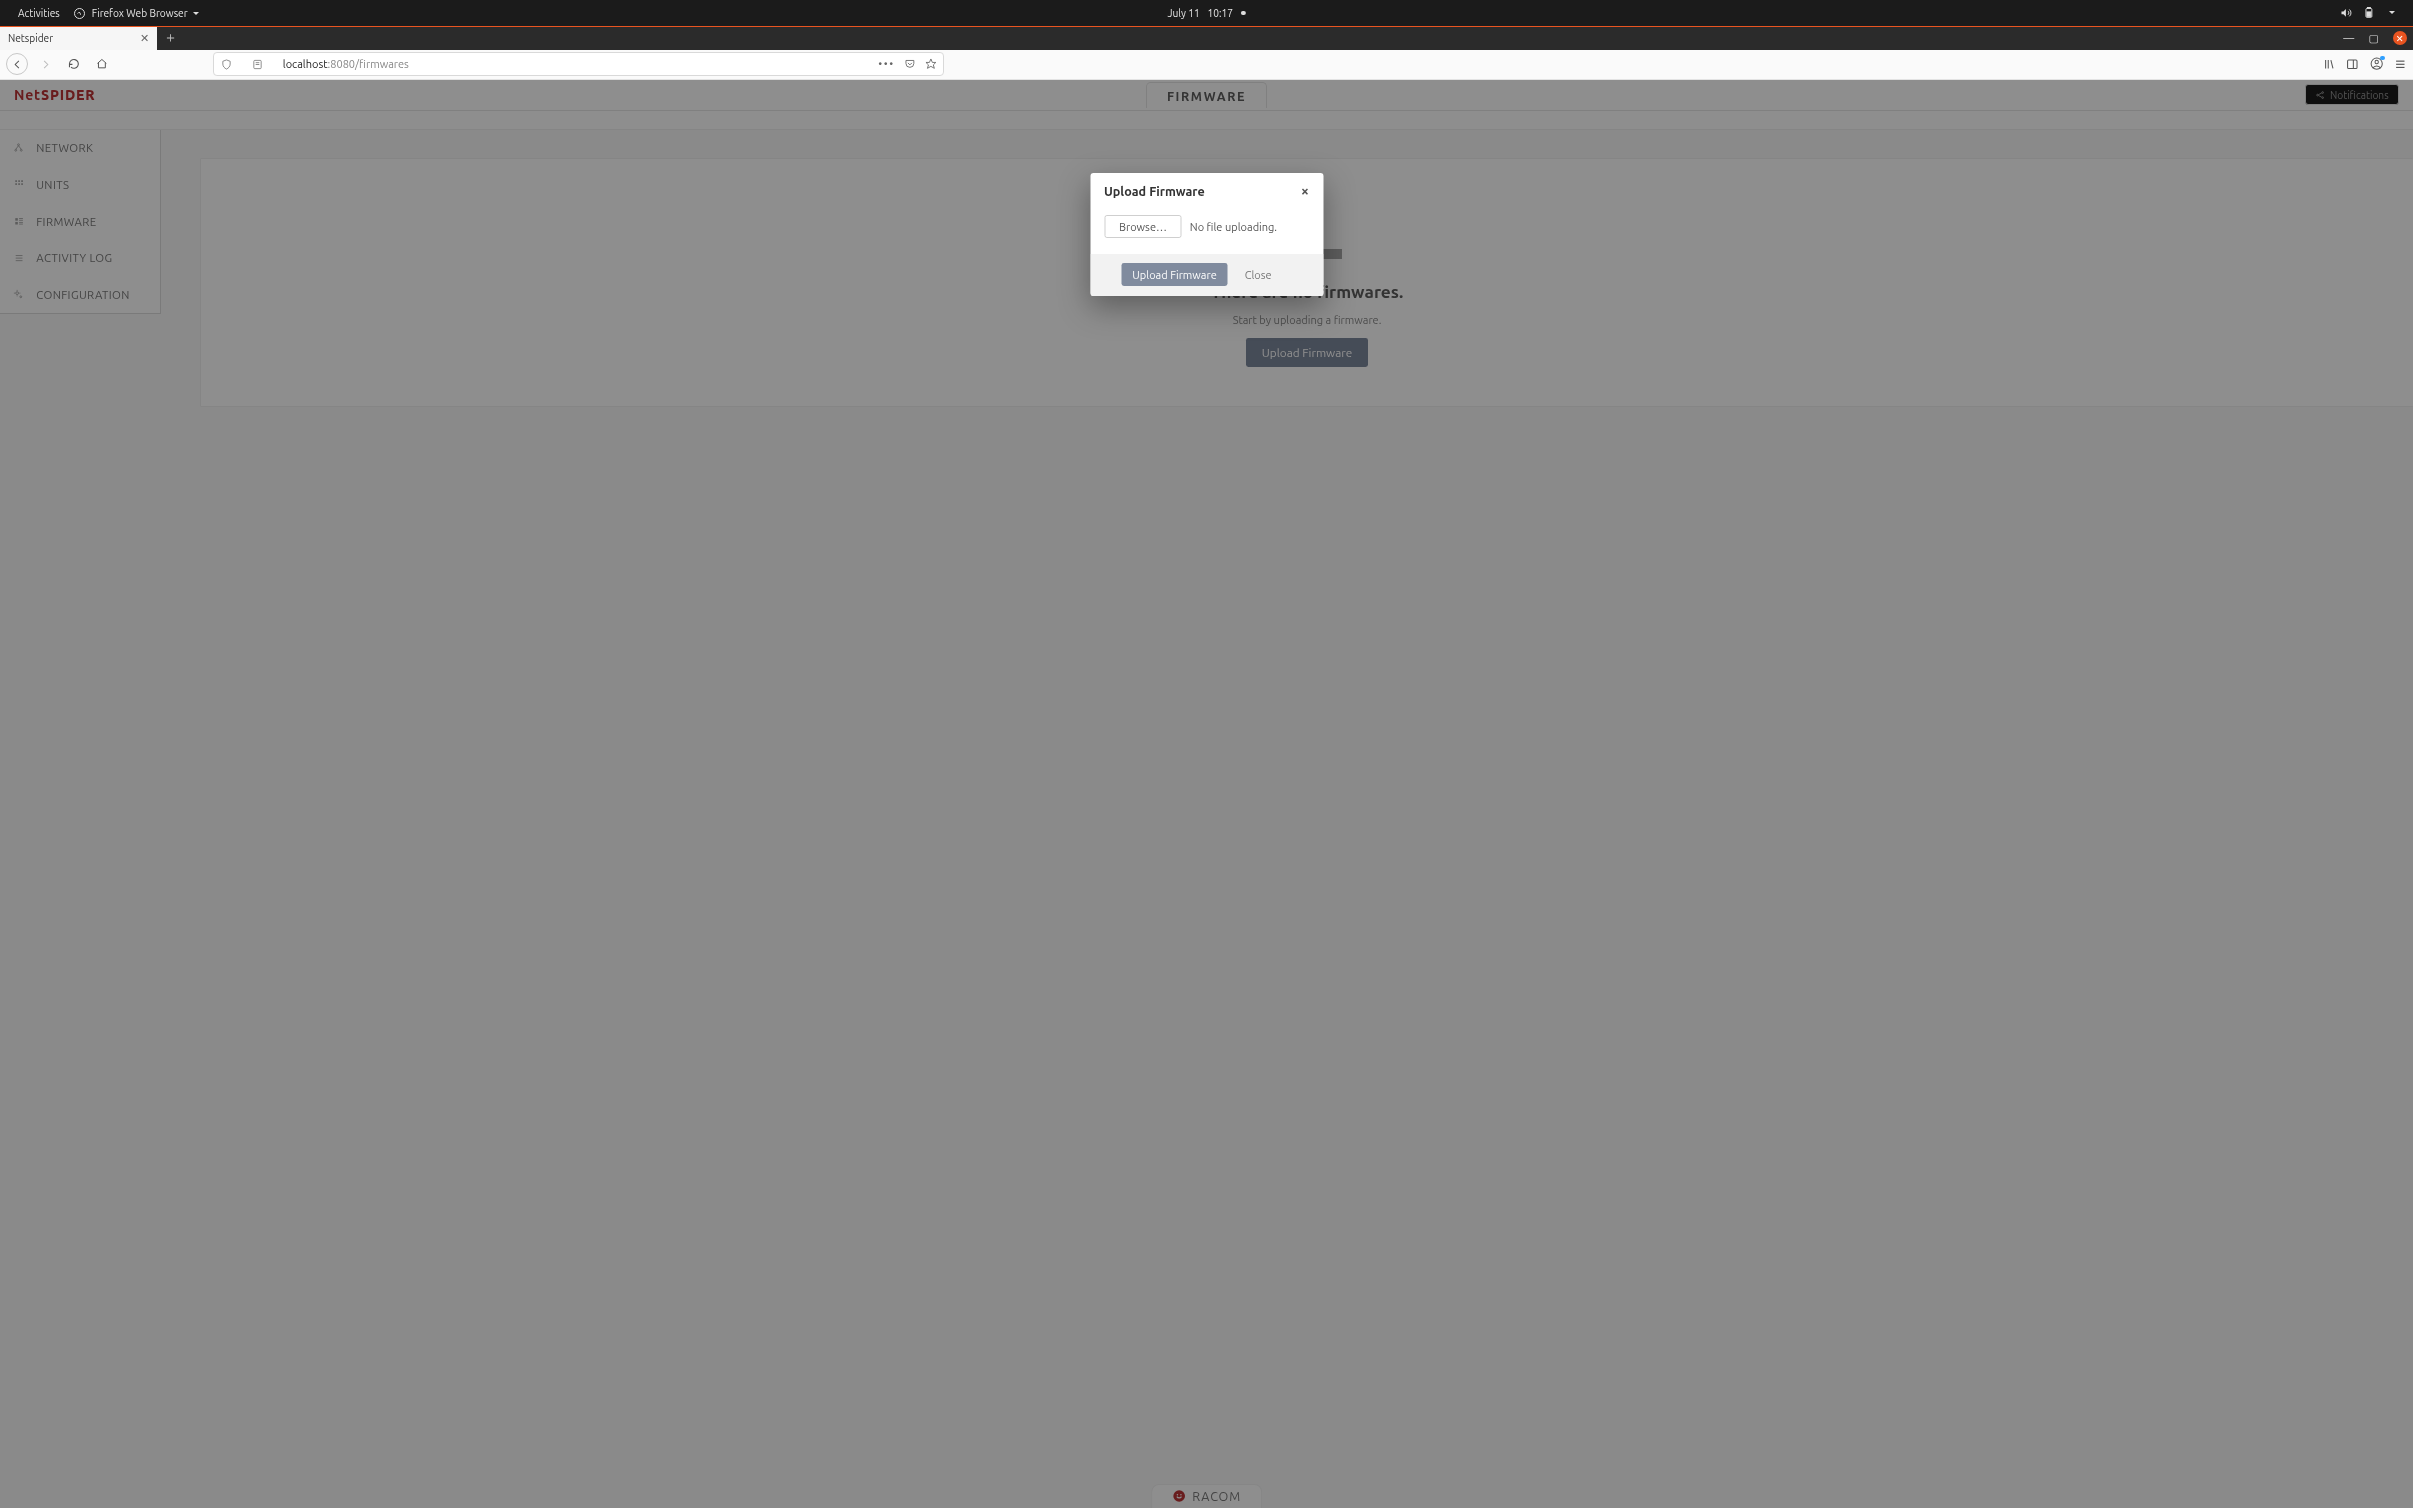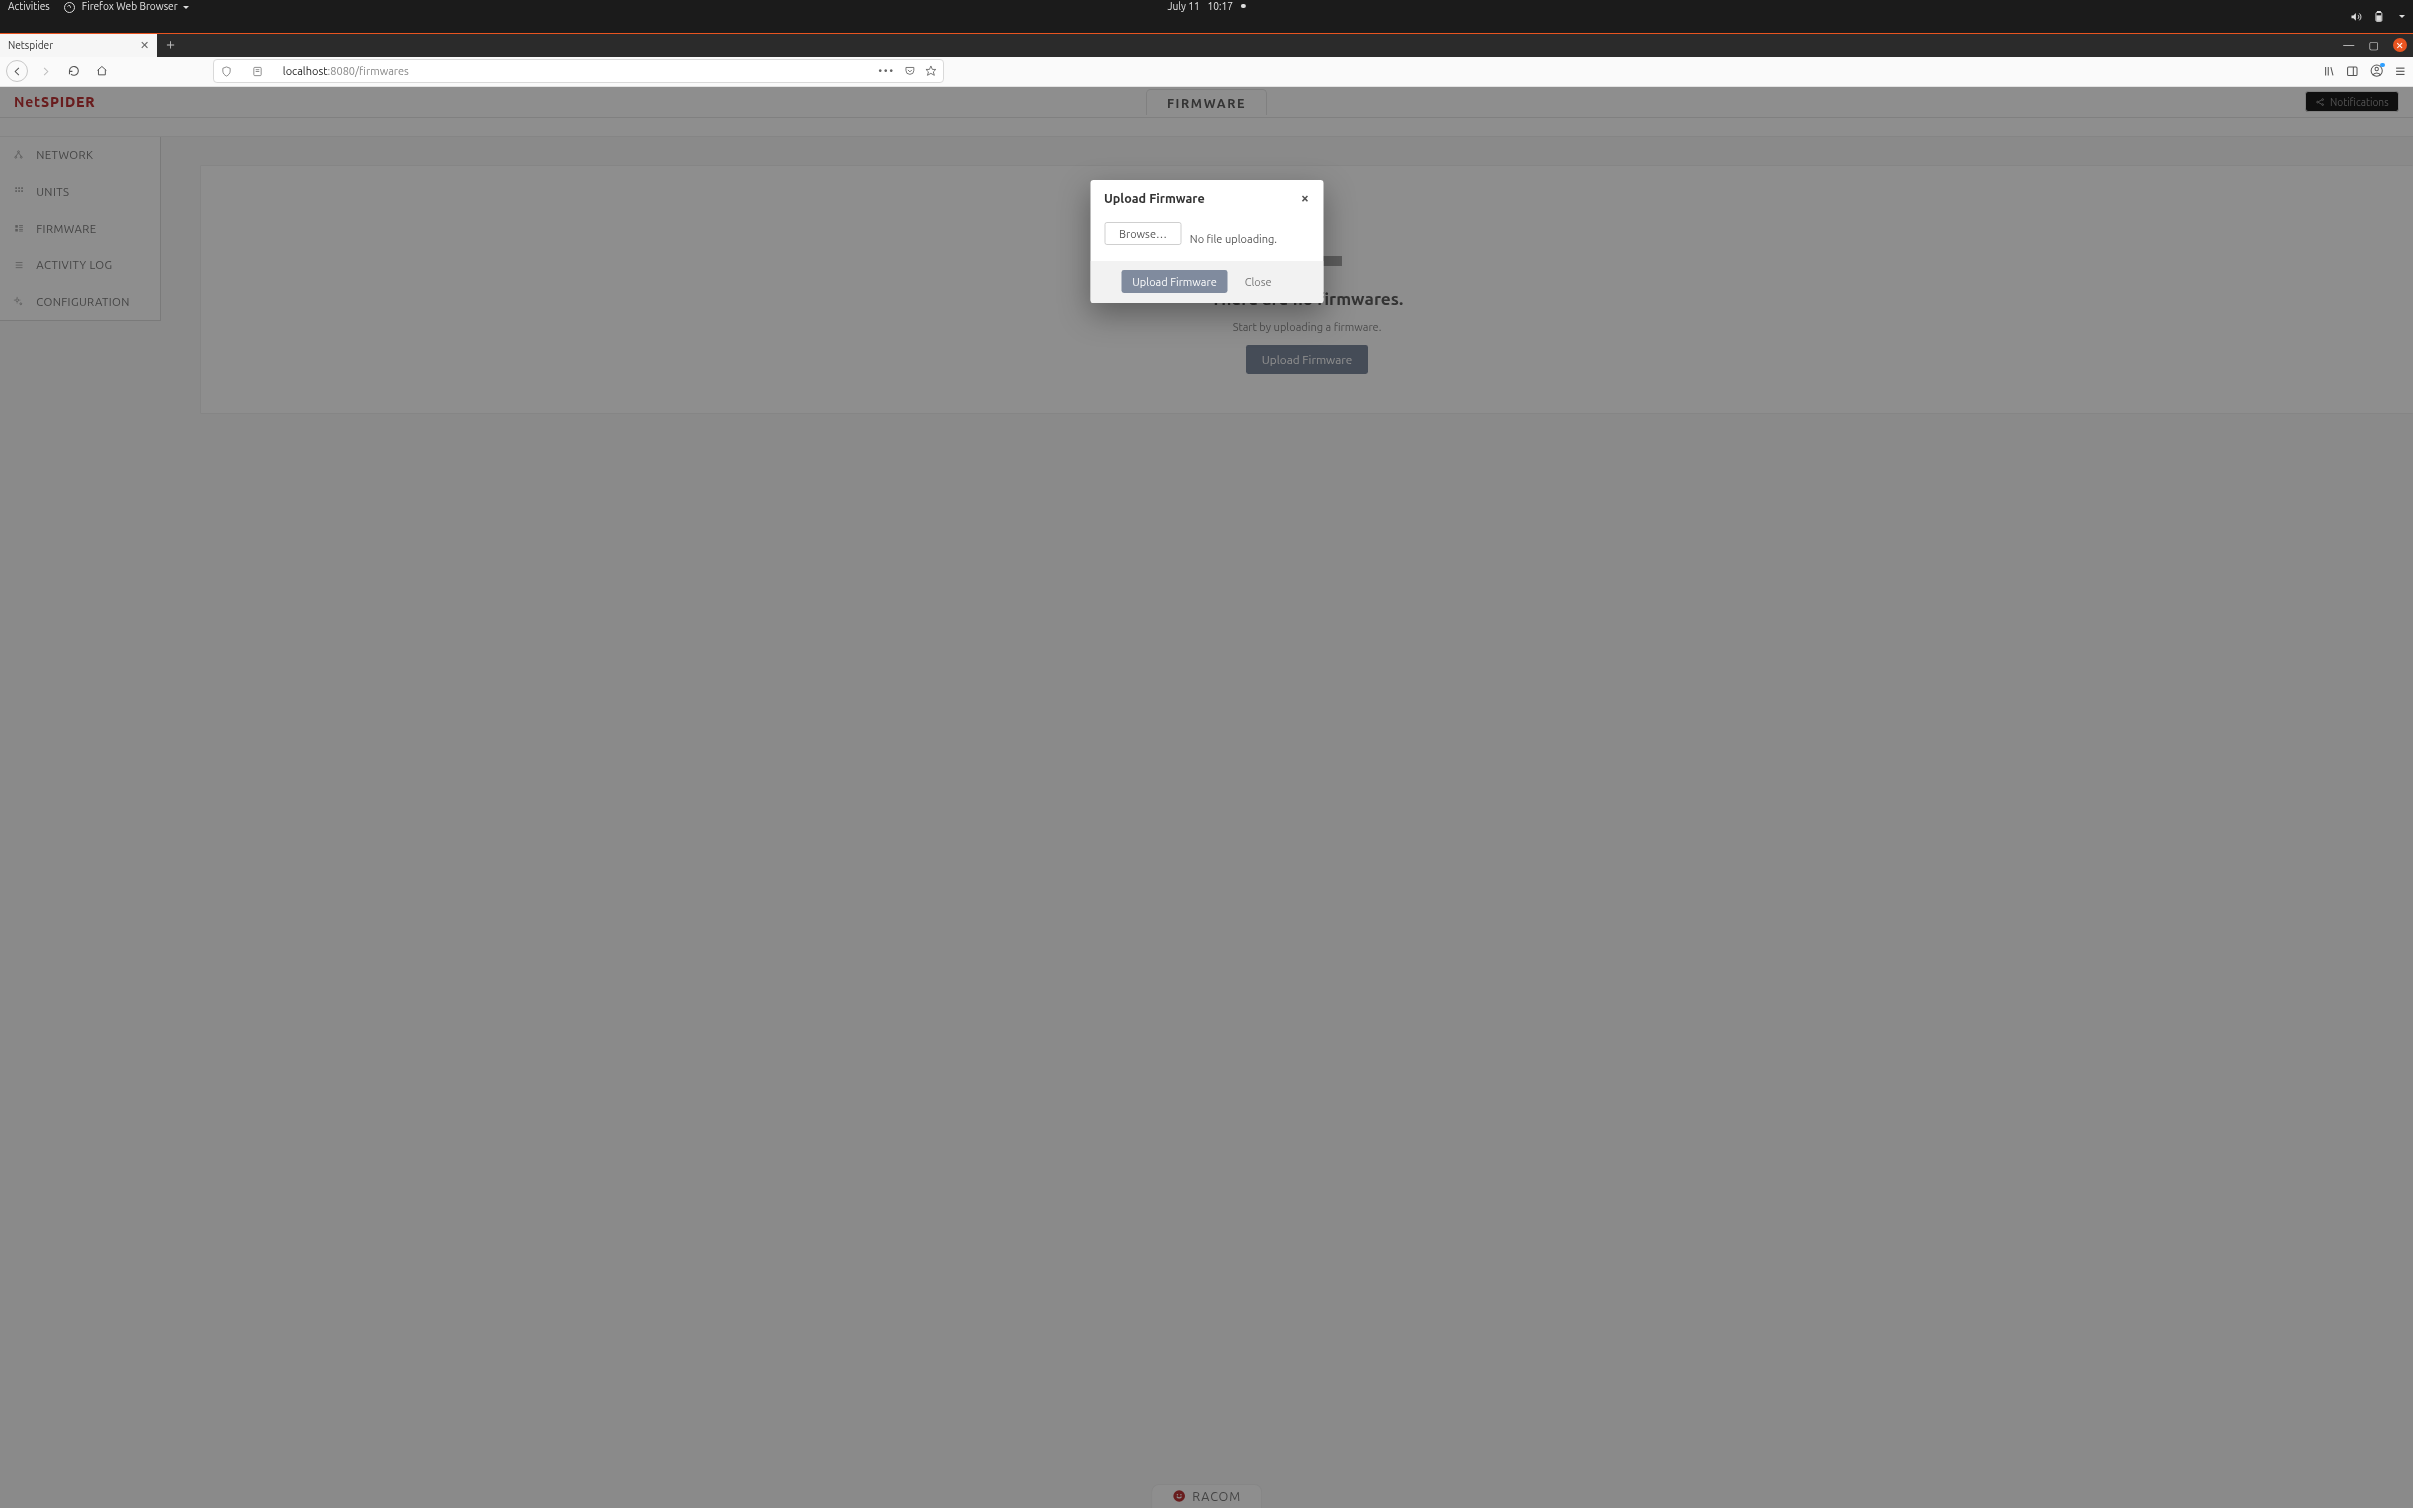--- a/index.html
+++ b/index.html
@@ -19,21 +19,21 @@
     --primary-text:#fff;
     --close-x:#555;
     --orange:#e95420;
     --brand-red:#b51d1f;
   }
   *{box-sizing:border-box;font-family:Ubuntu,-apple-system,Segoe UI,Helvetica,Arial,sans-serif}
   html,body{margin:0;height:100%}
   body{background:#202020;display:flex;flex-direction:column;height:100vh;overflow:hidden}
 
   
-  .gnome-bar{height:33px;background:var(--gnome-bg);color:var(--gnome-fg);display:flex;font-size:10.2px;padding:0 8px;gap:14px}
+  .gnome-bar{height:26px;background:var(--gnome-bg);color:var(--gnome-fg);display:flex;align-items:center;font-size:10.2px;padding:0 18px;gap:14px}
   .gnome-bar .spacer{flex:1}
   .gnome-bar .center{position:absolute;left:50%;transform:translateX(-50%);display:flex;align-items:center;gap:7.9px}
   .gnome-bar .right{display:flex;align-items:center;gap:11px}
   .dot{width:4.7px;height:4.7px;border-radius:50%;background:#ddd;display:inline-block}
   .tri-down{display:inline-block;width:0;height:0;border-left:3.1px solid transparent;border-right:3.1px solid transparent;border-top:3.9px solid #ddd;margin-left:3.1px;vertical-align:middle}
   .ff-icon{width:11px;height:11px;border:1.2px solid #ddd;border-radius:50%;display:inline-block;position:relative;margin-right:4.7px;vertical-align:middle}
   .ff-icon::after{content:"";position:absolute;inset:2.4px 2.4px 2.4px 2.4px;border:1.2px solid #ddd;border-radius:50%;border-left-color:transparent;border-bottom-color:transparent;transform:rotate(-20deg)}
   svg{display:block}
 
   
@@ -89,21 +89,21 @@
   .btn-primary{background:var(--primary);color:var(--primary-text);border:none;border-radius:2.4px;padding:7.9px 15.7px;font-size:11.8px;cursor:pointer}
 
   .footer-logo{position:absolute;bottom:0;left:50%;transform:translateX(-50%);background:#fff;border:0.8px solid #eee;border-bottom:none;border-radius:7.9px 7.9px 0 0;padding:4.7px 20.4px;display:flex;align-items:center;gap:6.3px;color:#6a6a6a;font-weight:400;letter-spacing:0.8px}
   .racom-ico{width:14px;height:14px}
 
   
   .scrim{position:absolute;inset:0;background:rgba(30,30,30,0.5);}
   .modal{position:absolute;left:50%;top:93px;transform:translateX(-50%);width:233px;background:#fff;border-radius:3.1px;box-shadow:0 11px 31px rgba(0,0,0,0.35);overflow:hidden}
   .modal-head{display:flex;align-items:center;justify-content:space-between;padding:11px 14px;font-weight:700;color:#333;font-size:12.6px}
   .modal-x{cursor:pointer;color:#555;font-size:14px;line-height:1}
-  .modal-body{padding:6.3px 14px 15.7px;display:flex;align-items:flex-end;gap:7.9px;font-size:11px;color:#555}
+  .modal-body{padding:6.3px 14px 15.7px;display:flex;align-items:center;gap:7.9px;font-size:11px;color:#555}
   .browse{border:0.8px solid #cfcfcf;border-radius:2.4px;padding:4.7px 14px;background:#fff;color:#555;cursor:pointer;font-size:11px}
   .modal-foot{background:#f2f2f2;padding:9.4px 14px;display:flex;gap:11px;justify-content:flex-start;align-items:center}
   .modal-foot .btn-primary{padding:5.5px 11px;font-size:11px;opacity:.85;margin-left:17.3px}
   .modal-foot .close{background:none;border:none;color:#777;font-size:11px;cursor:pointer}
 
   
   .rel{position:relative}
 </style>
 </head>
 <body>

